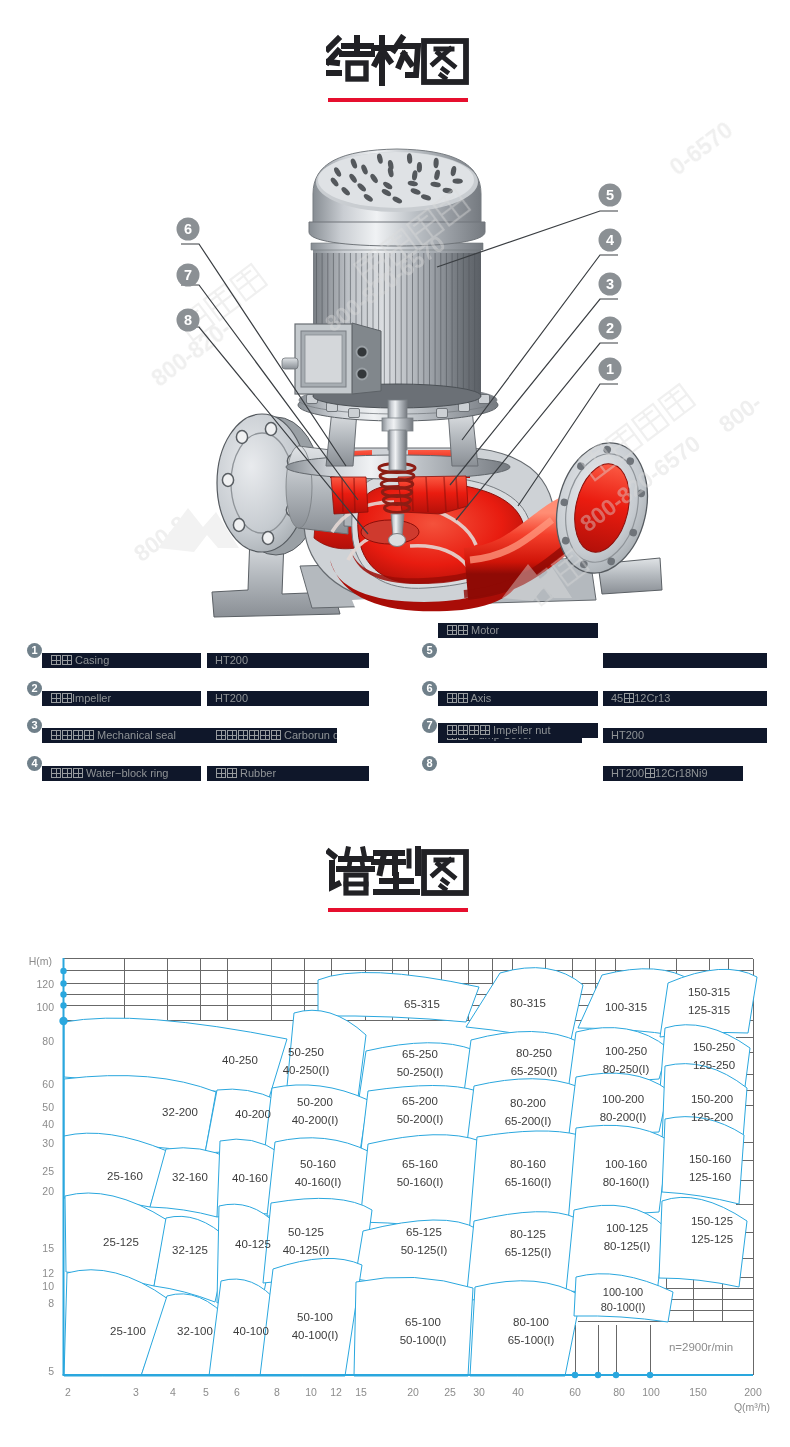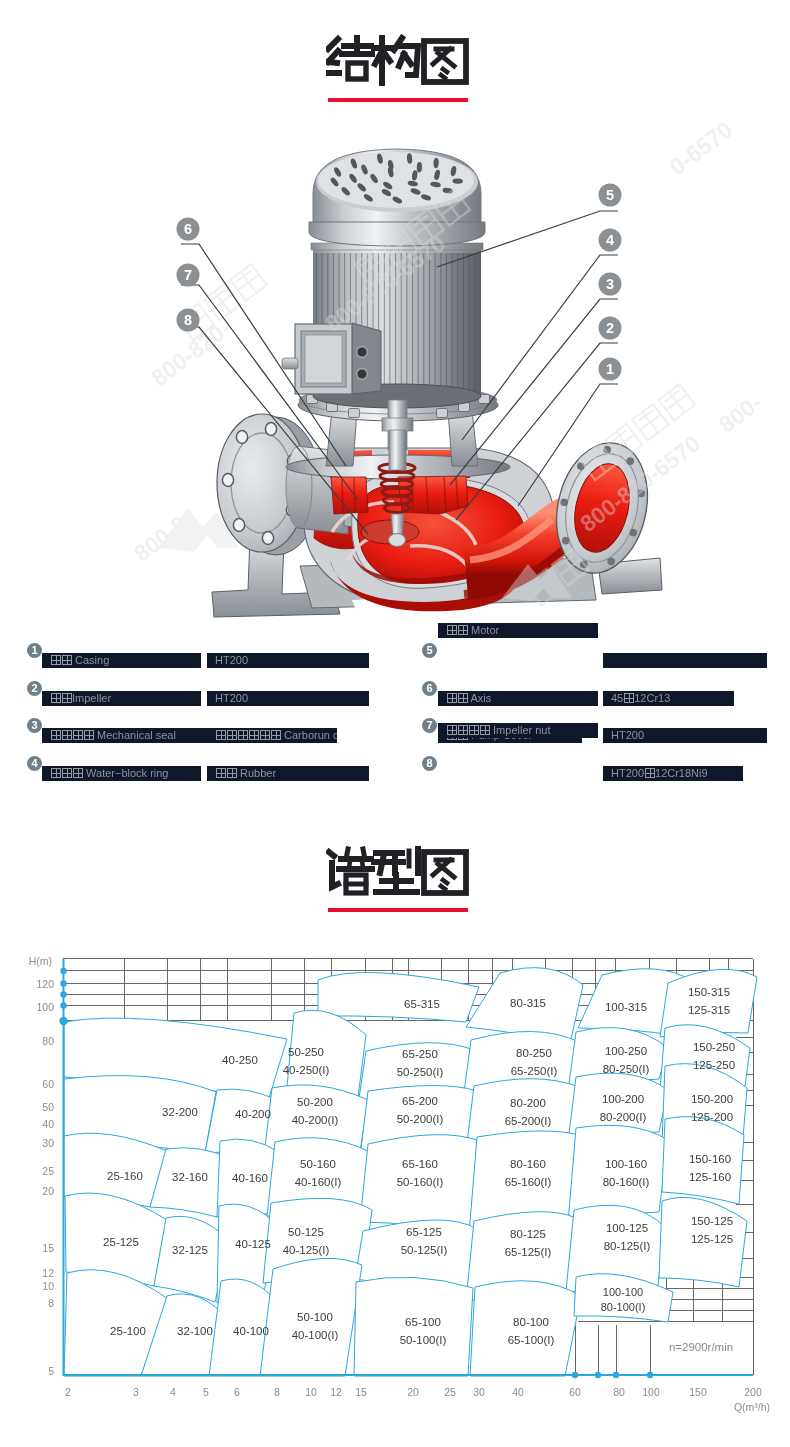--- a/index.html
+++ b/index.html
@@ -368,21 +368,21 @@
 <div class="box" style="left:42px;top:728.0px;width:179px"><i class="c"></i><i class="c"></i><i class="c"></i><i class="c"></i> Mechanical seal</div>
 <div class="box" style="left:207px;top:728.0px;width:130px"><i class="c"></i><i class="c"></i><i class="c"></i><i class="c"></i><i class="c"></i><i class="c"></i> Carborun dum</div>
 <div class="badge" style="left:27px;top:755.5px">4</div>
 <div class="box" style="left:42px;top:765.5px;width:159px"><i class="c"></i><i class="c"></i><i class="c"></i> Water−block ring</div>
 <div class="box" style="left:207px;top:765.5px;width:162px"><i class="c"></i><i class="c"></i> Rubber</div>
 <div class="badge" style="left:422px;top:642.5px">5</div>
 <div class="box" style="left:438px;top:623px;width:160px"><i class="c"></i><i class="c"></i> Motor</div>
 <div class="box" style="left:603px;top:652.5px;width:164px"></div>
 <div class="badge" style="left:422px;top:680.5px">6</div>
 <div class="box" style="left:438px;top:690.5px;width:160px"><i class="c"></i><i class="c"></i> Axis</div>
-<div class="box" style="left:603px;top:690.5px;width:131px">45<i class="c"></i>12Cr13</div>
+<div class="box" style="left:603px;top:690.5px;width:164px">45<i class="c"></i>12Cr13</div>
 <div class="badge" style="left:422px;top:718.0px">7</div>
 <div class="box" style="left:438px;top:728.0px;width:144px"><i class="c"></i><i class="c"></i> Pump Cover</div>
 <div class="box" style="left:603px;top:728.0px;width:164px">HT200</div>
 <div class="badge" style="left:422px;top:755.5px">8</div>
 <div class="box" style="left:438px;top:723px;width:160px"><i class="c"></i><i class="c"></i><i class="c"></i><i class="c"></i> Impeller nut</div>
 <div class="box" style="left:603px;top:765.5px;width:140px">HT200<i class="c"></i>12Cr18Ni9</div>
 <svg width="160" height="80" viewBox="0 0 160 80" style="position:absolute;left:326px;top:845px">
 <g stroke="#212125" fill="none" stroke-linecap="square">
 <g transform="translate(0,2)">
 <path d="M3,5 L8,9" stroke-width="6.0"></path>

